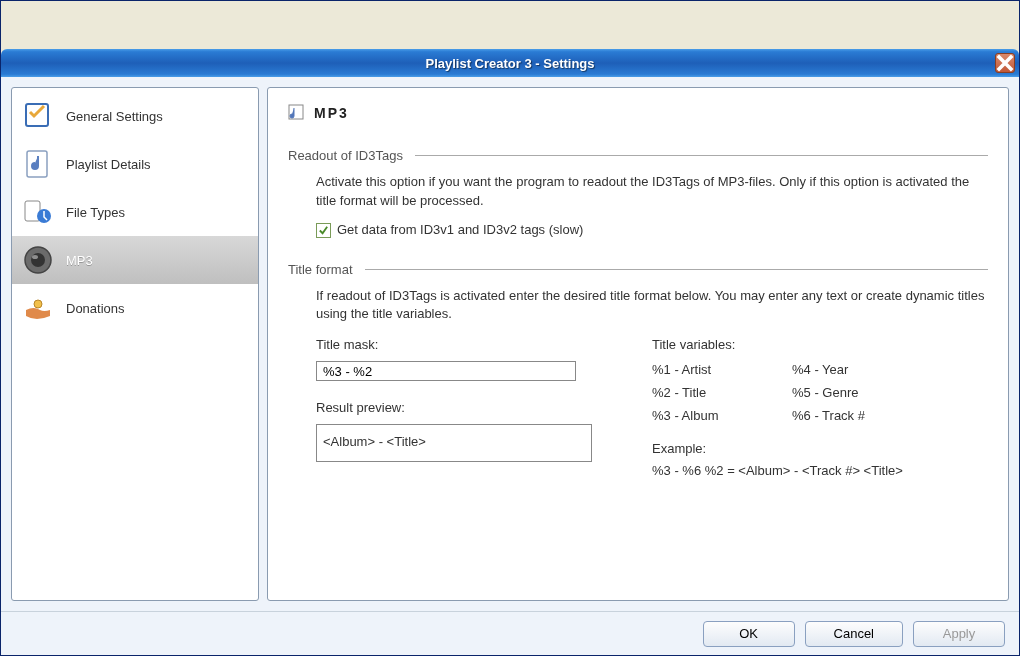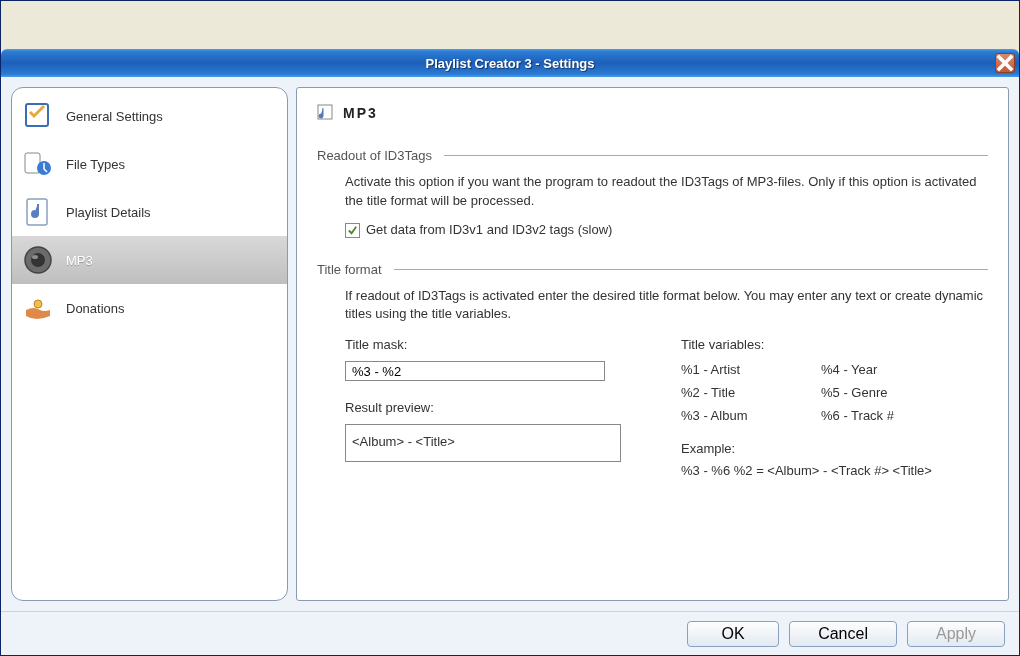--- a/index.html
+++ b/index.html
@@ -54,24 +54,24 @@
   cursor: pointer;
 }
 .content-area {
   flex: 1;
   display: flex;
   padding: 10px;
   gap: 8px;
   background: #eef3fa;
 }
 .sidebar {
-  width: 277px;
+  width: 248px;
   background: #fff;
   border: 1px solid #8a9bb0;
-  border-radius: 12px;
+  border-radius: 3px;
   padding: 4px 0;
 }
 .sidebar-item {
   height: 48px;
   display: flex;
   align-items: center;
   padding: 0 10px;
   cursor: pointer;
   color: #333;
   font-size: 13px;
@@ -184,21 +184,21 @@
   background: #eef3fa;
   border-top: 1px solid #c8d2dc;
 }
 .btn {
   min-width: 92px;
   height: 26px;
   border: 1px solid #8aa0c0;
   border-radius: 4px;
   background: linear-gradient(to bottom, #fdfdfd, #e2e9f2);
   font-family: inherit;
-  font-size: 16px;
+  font-size: 13px;
   cursor: pointer;
   padding: 0 28px;
 }
 .btn:disabled { color: #999; cursor: default; }
 </style>
 </head>
 <body>
 
 <div class="window">
   <div class="titlebar">
@@ -219,36 +219,36 @@
               <rect x="4" y="4" width="22" height="22" rx="2" fill="#fff" stroke="#3a6db5" stroke-width="2"></rect>
               <path d="M8 12 l4 4 l10 -10" stroke="#e8a83a" stroke-width="3" fill="none"></path>
             </svg>
         </span>
         <span>General Settings</span>
       </div>
 
       <div class="sidebar-item">
         <span class="sidebar-icon">
           <svg viewBox="0 0 32 32">
+              <rect x="5" y="3" width="20" height="26" rx="2" fill="#fff" stroke="#8aa0c0" stroke-width="1.5"></rect>
+              <path d="M16 8 v10 a3 3 0 1 1 -3 -3" stroke="#5a7fc0" stroke-width="2" fill="#5a7fc0"></path>
+            </svg>
+        </span>
+        <span>Playlist Details</span>
+      </div>
+
+      <div class="sidebar-item">
+        <span class="sidebar-icon">
+          <svg viewBox="0 0 32 32">
               <rect x="3" y="5" width="15" height="20" rx="2" fill="#fff" stroke="#888"></rect>
               <circle cx="22" cy="20" r="7" fill="#3a7bd5"></circle>
               <path d="M22 15 v6 l3 3" stroke="#fff" stroke-width="1.5" fill="none"></path>
             </svg>
         </span>
         <span>File Types</span>
-      </div>
-
-      <div class="sidebar-item">
-        <span class="sidebar-icon">
-          <svg viewBox="0 0 32 32">
-              <rect x="5" y="3" width="20" height="26" rx="2" fill="#fff" stroke="#8aa0c0" stroke-width="1.5"></rect>
-              <path d="M16 8 v10 a3 3 0 1 1 -3 -3" stroke="#5a7fc0" stroke-width="2" fill="#5a7fc0"></path>
-            </svg>
-        </span>
-        <span>Playlist Details</span>
       </div>
 
       <div class="sidebar-item active">
         <span class="sidebar-icon">
           <svg viewBox="0 0 32 32">
               <circle cx="16" cy="16" r="13" fill="#6b6b6b" stroke="#444" stroke-width="1.5"></circle>
               <circle cx="16" cy="16" r="7" fill="#333"></circle>
               <ellipse cx="13" cy="13" rx="3" ry="2" fill="#ccc" opacity="0.6"></ellipse>
             </svg>
         </span>

